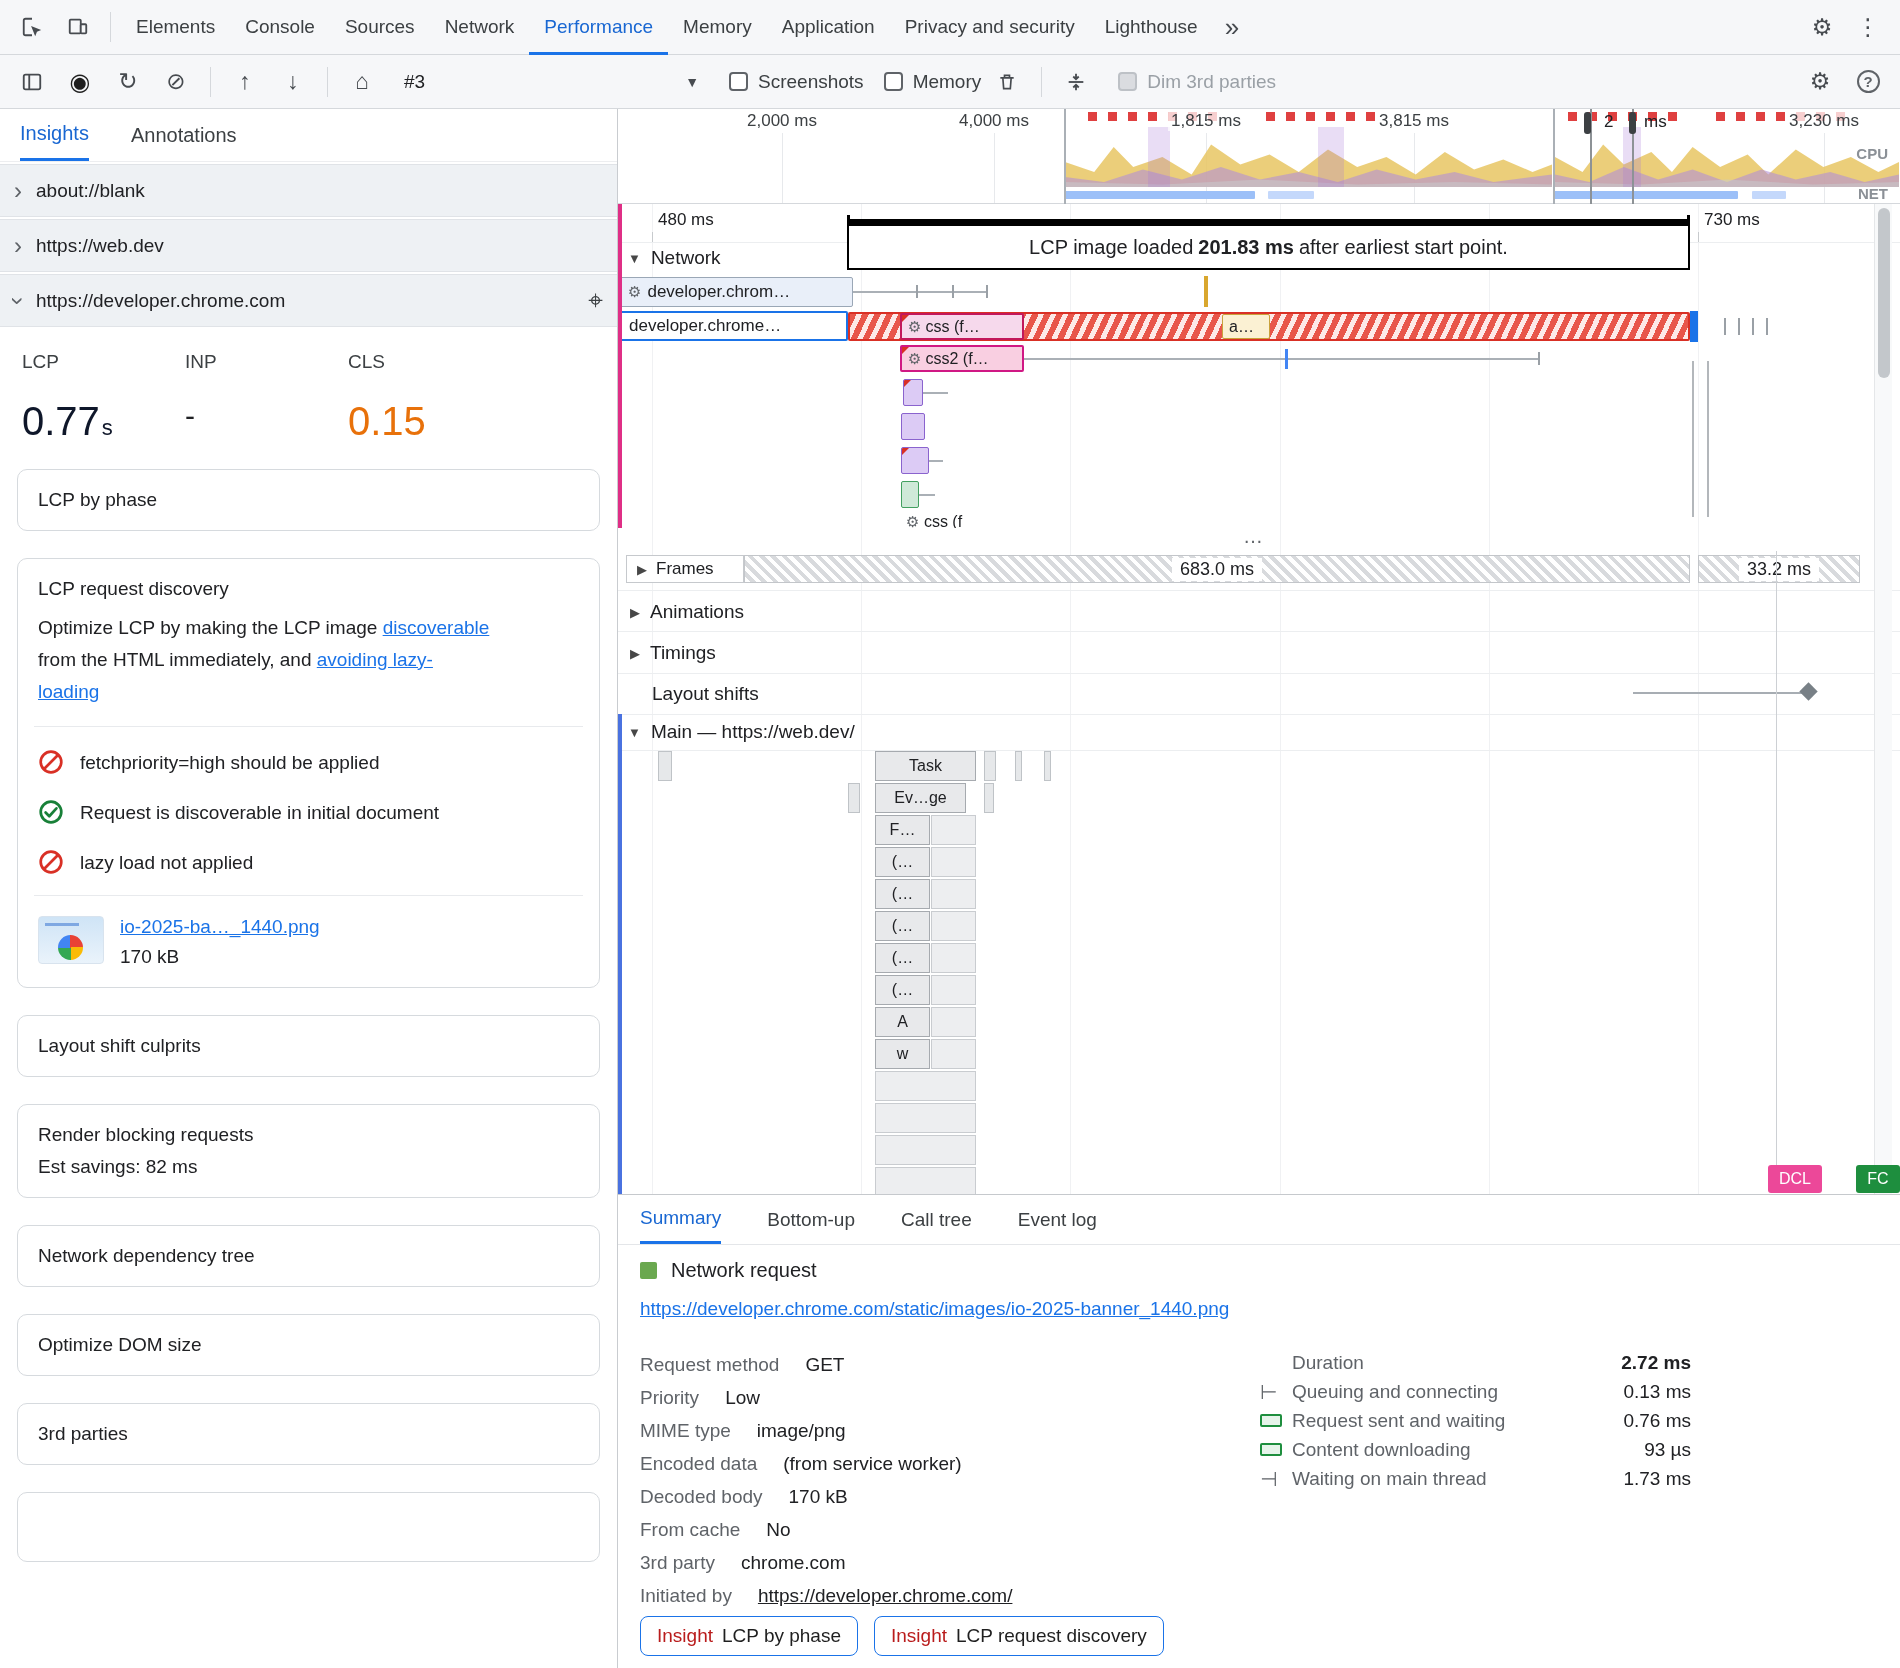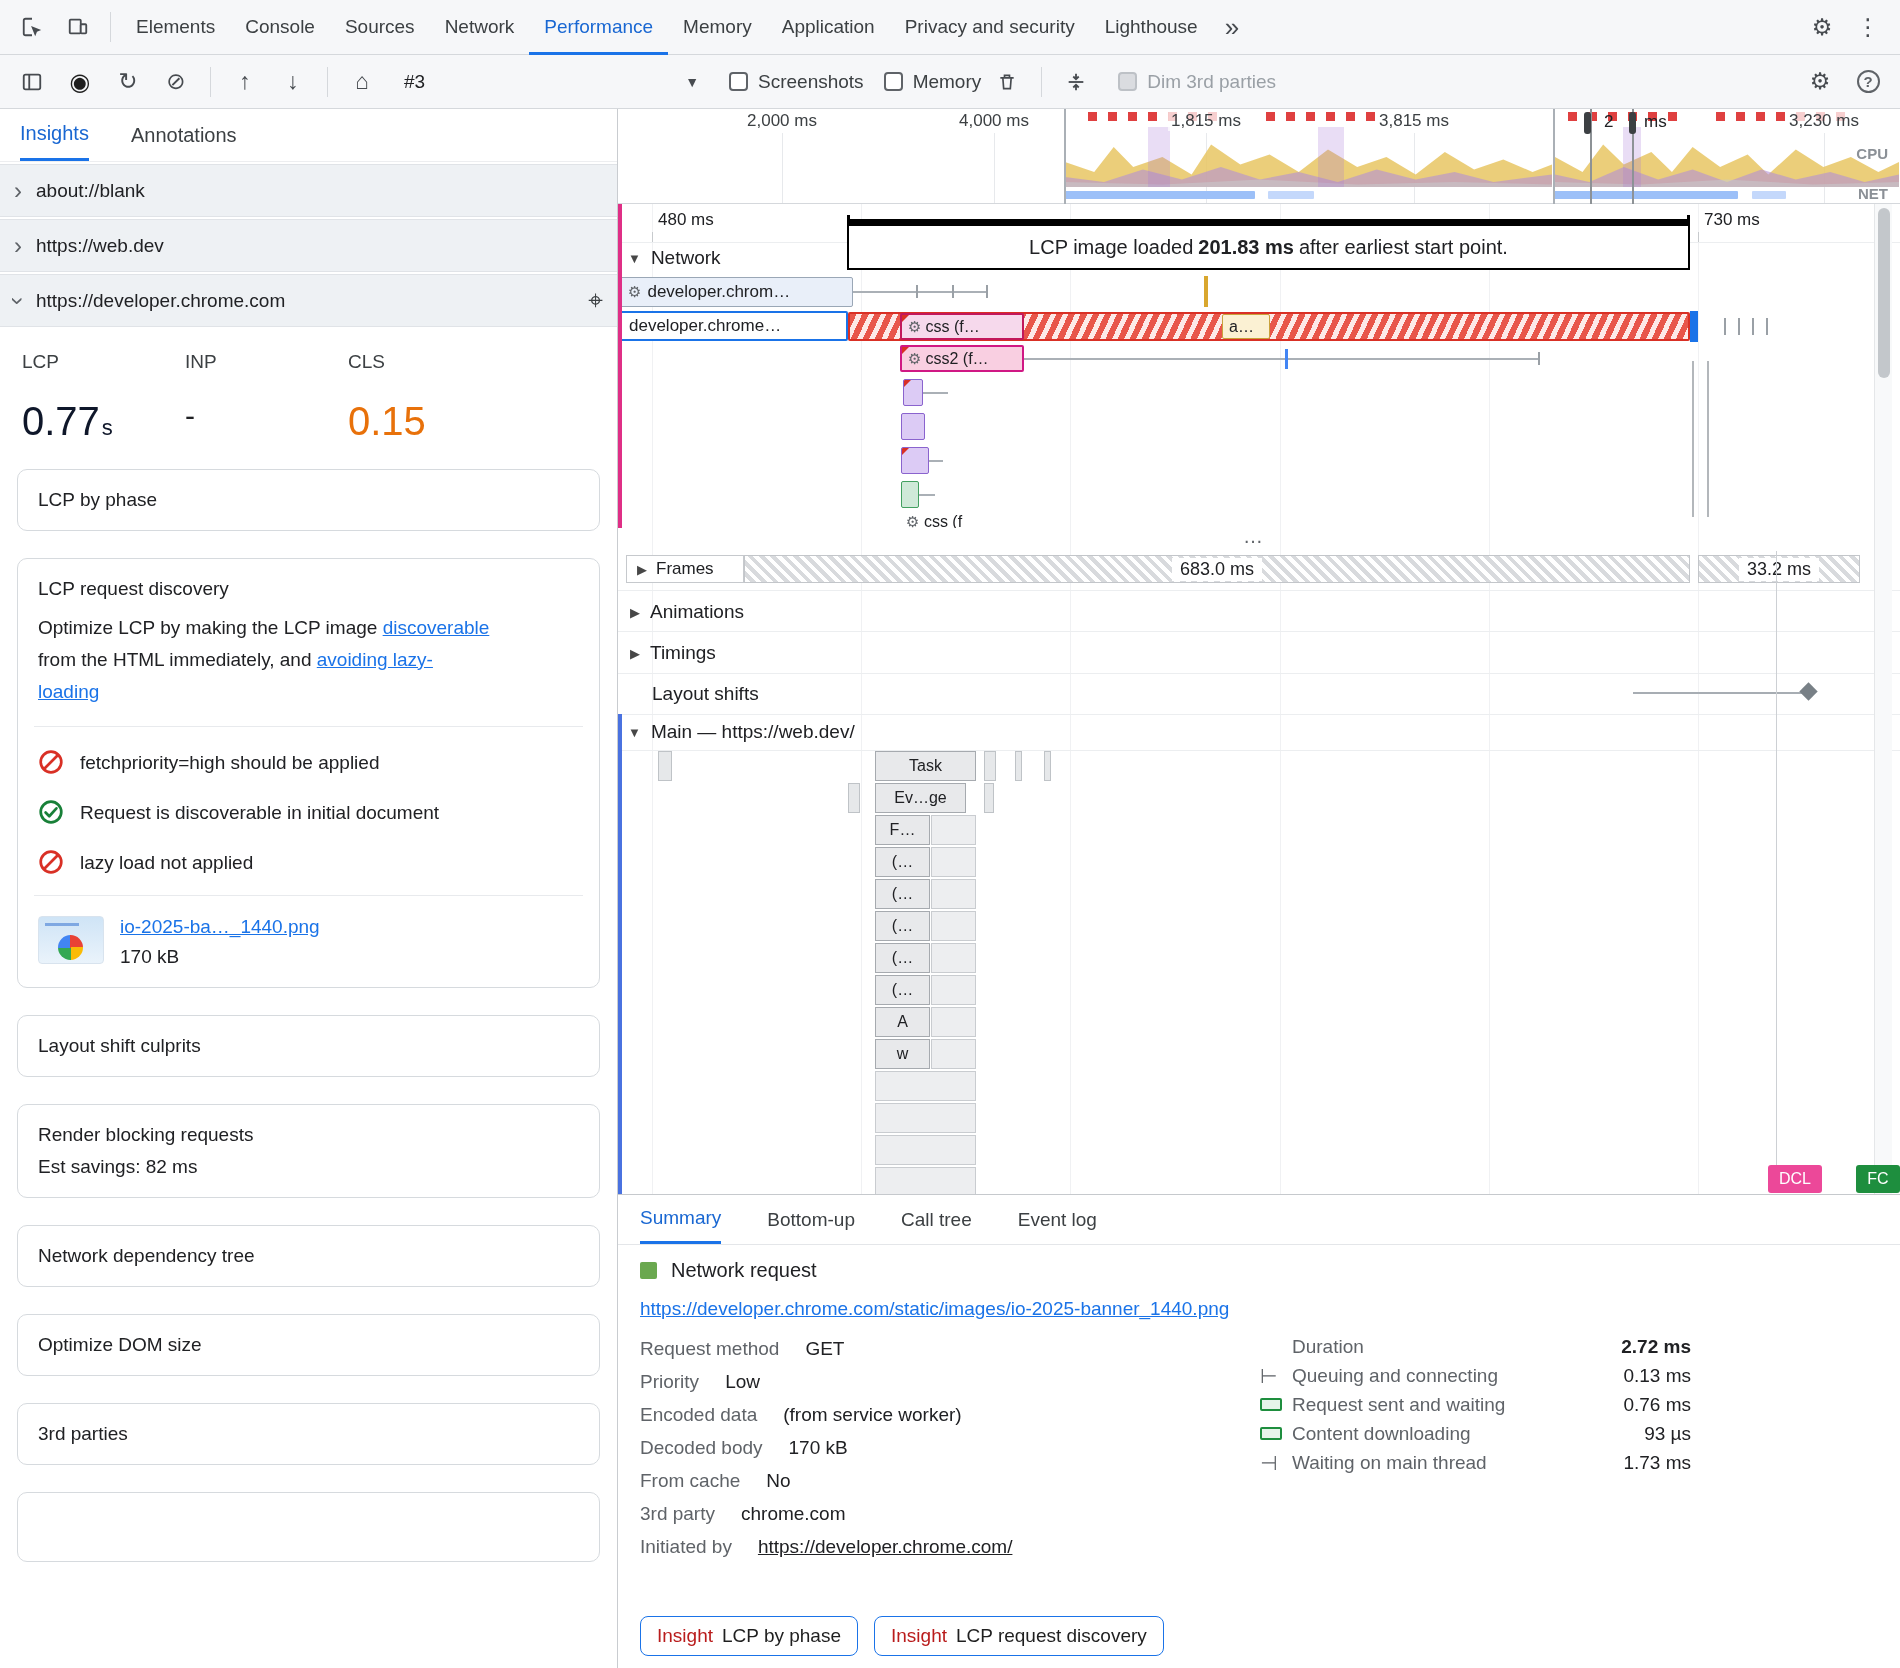--- a/index.html
+++ b/index.html
@@ -112,21 +112,21 @@
   
   .details{position:absolute;left:618px;top:1194px;right:0;bottom:0;background:#fff;border-top:1px solid #c6c9cd;z-index:70}
   .d-tabs{height:50px;display:flex;align-items:stretch;gap:46px;padding:0 22px;border-bottom:1px solid #e4e6e9}
   .d-tab{display:flex;align-items:center;font-size:19px;color:#3c4043}
   .d-tab.active{color:#1967d2;font-weight:500;border-bottom:3px solid #1a73e8}
   .d-body{position:relative;padding:14px 0 0 22px;height:423px}
   .d-title-row{display:flex;align-items:center;gap:14px}
   .legend-sq{width:17px;height:17px;background:#6aa84f;border-radius:2px;flex:none}
   .d-title{font-size:20px;color:#202124}
   .d-url{display:inline-block;margin-top:16px;font-size:19px}
-  .d-cols{display:flex;margin-top:12px}
+  .d-cols{display:flex;margin-top:28px}
   .d-left{width:600px}
   .kv{height:33px;display:flex;align-items:center;gap:26px;font-size:19px}
   .kv .k{color:#5f6368}
   .kv .v{color:#202124}
   .d-right{width:431px;margin-left:20px}
   .trow{height:29px;display:flex;align-items:center;font-size:19px}
   .ticon{width:32px;color:#5f6368;font-size:20px;display:flex;align-items:center}
   .bar-ic{width:22px;height:13px;border:2px solid #1e8e3e;background:#e6f4ea;border-radius:2px}
   .tl{color:#5f6368}
   .tv{margin-left:auto;color:#202124}
@@ -555,20 +555,24 @@
         <div class="d-left">
           <div class="kv">
               <span class="k">Request method</span>
               <span class="v">GET</span>
             </div>
           <div class="kv">
               <span class="k">Priority</span>
               <span class="v">Low</span>
             </div>
           <div class="kv">
+              <span class="k">MIME type</span>
+              <span class="v">image/png</span>
+            </div>
+          <div class="kv">
               <span class="k">Encoded data</span>
               <span class="v">(from service worker)</span>
             </div>
           <div class="kv">
               <span class="k">Decoded body</span>
               <span class="v">170 kB</span>
             </div>
           <div class="kv">
               <span class="k">From cache</span>
               <span class="v">No</span>

